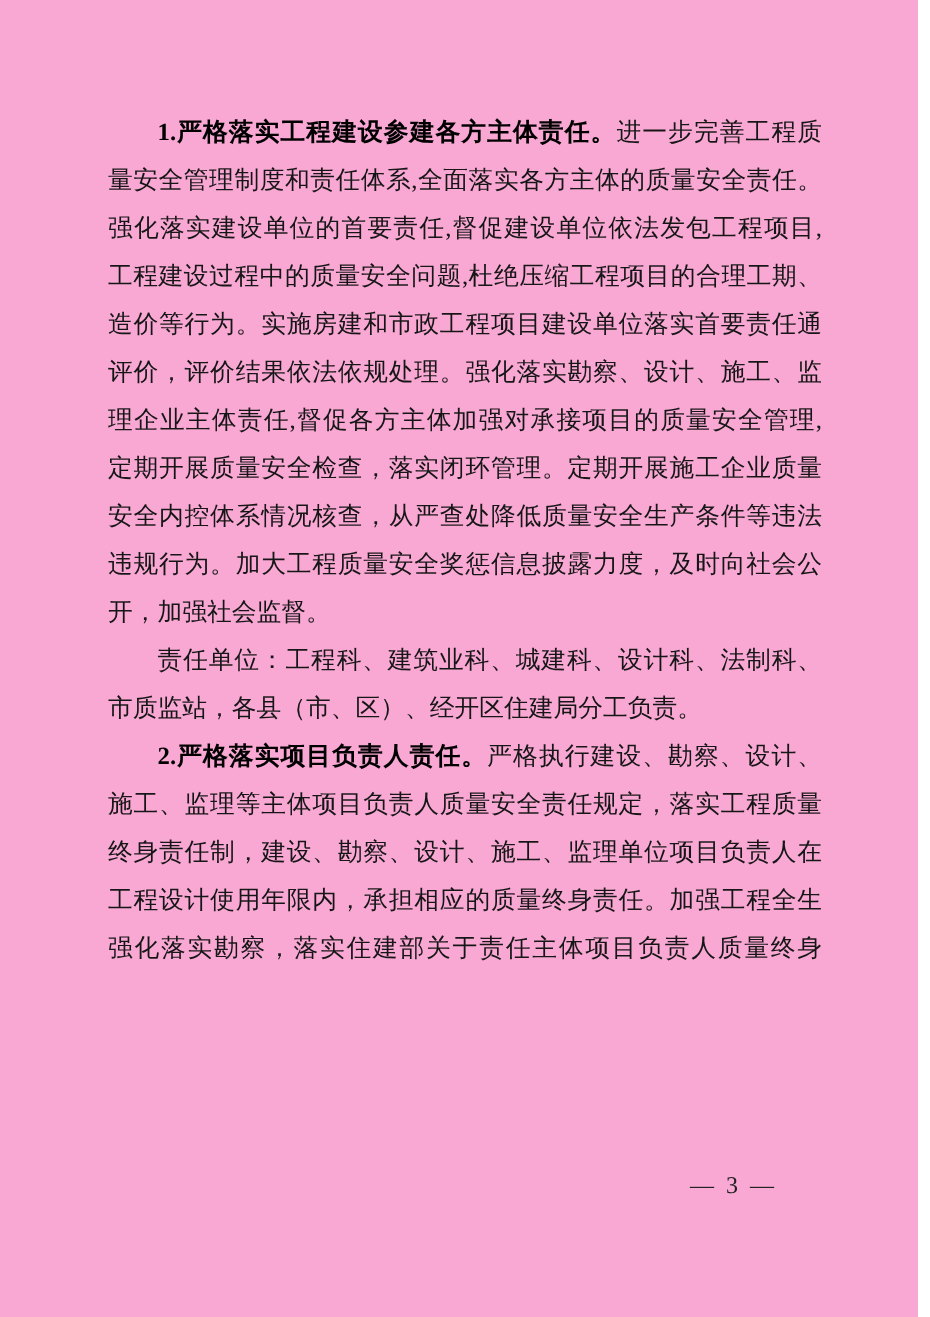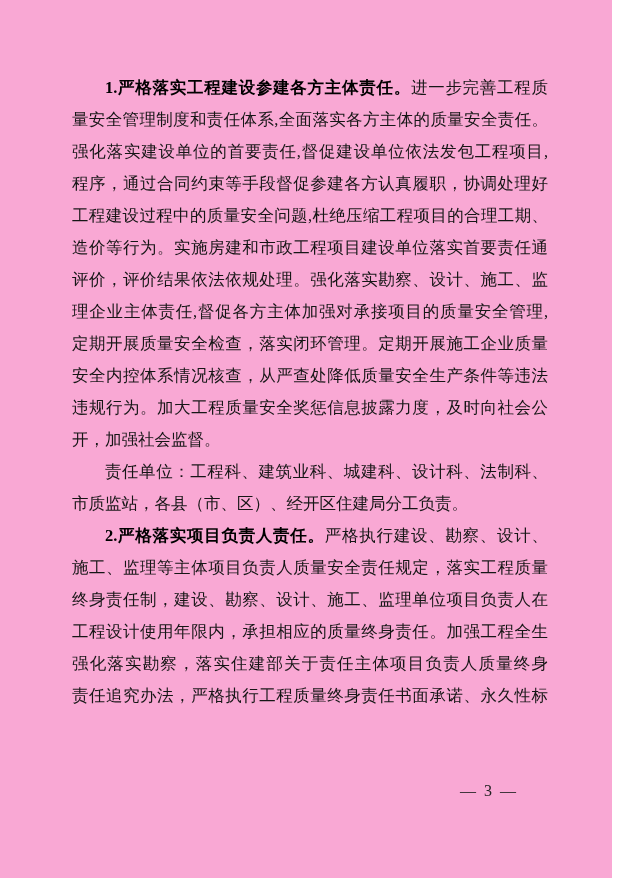--- a/index.html
+++ b/index.html
@@ -51,32 +51,30 @@
   }
 </style>
 </head>
 <body>
 
 <div class="page">
   <div class="content">
     <div class="line ind"><span class="bold">1.严格落实工程建设参建各方主体责任。</span><span>进一步完善工程质</span></div>
     <div class="line"><span>量安全管理制度和责任体系,全面落实各方主体的质量安全责任。</span></div>
     <div class="line"><span>强化落实建设单位的首要责任,督促建设单位依法发包工程项目,</span></div>
-    <div class="line"><span>程序，通过合同约束等手段督促参建各方认真履职，协调处理好</span></div>
     <div class="line"><span>工程建设过程中的质量安全问题,杜绝压缩工程项目的合理工期、</span></div>
     <div class="line"><span>造价等行为。实施房建和市政工程项目建设单位落实首要责任通</span></div>
     <div class="line"><span>评价，评价结果依法依规处理。强化落实勘察、设计、施工、监</span></div>
     <div class="line"><span>理企业主体责任,督促各方主体加强对承接项目的质量安全管理,</span></div>
     <div class="line"><span>定期开展质量安全检查，落实闭环管理。定期开展施工企业质量</span></div>
     <div class="line"><span>安全内控体系情况核查，从严查处降低质量安全生产条件等违法</span></div>
     <div class="line"><span>违规行为。加大工程质量安全奖惩信息披露力度，及时向社会公</span></div>
     <div class="line end"><span>开，加强社会监督。</span></div>
     <div class="line ind"><span>责任单位：工程科、建筑业科、城建科、设计科、法制科、</span></div>
     <div class="line end"><span>市质监站，各县（市、区）、经开区住建局分工负责。</span></div>
     <div class="line ind"><span class="bold">2.严格落实项目负责人责任。</span><span>严格执行建设、勘察、设计、</span></div>
     <div class="line"><span>施工、监理等主体项目负责人质量安全责任规定，落实工程质量</span></div>
     <div class="line"><span>终身责任制，建设、勘察、设计、施工、监理单位项目负责人在</span></div>
     <div class="line"><span>工程设计使用年限内，承担相应的质量终身责任。加强工程全生</span></div>
     <div class="line"><span>强化落实勘察，落实住建部关于责任主体项目负责人质量终身</span></div>
-    <div class="line"><span>责任追究办法，严格执行工程质量终身责任书面承诺、永久性标</span></div>
   </div>
   <div class="page-number">— 3 —</div>
 </div>
 
 </body></html>

